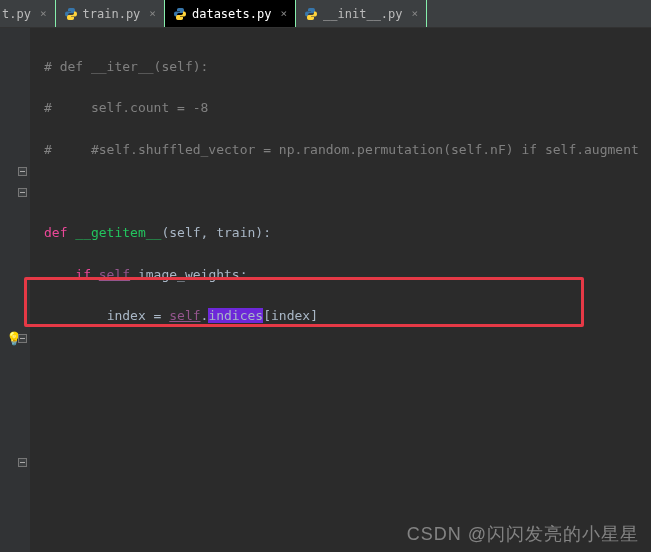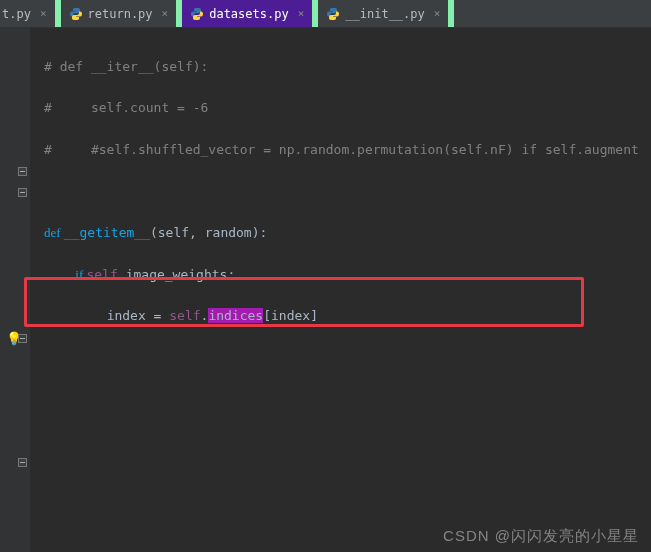--- a/index.html
+++ b/index.html
@@ -17,27 +17,27 @@
   display: flex;
   background: #3c3f41;
   height: 28px;
   border-bottom: 1px solid #323232;
 }
 .tab {
   display: flex;
   align-items: center;
   padding: 0 8px;
   gap: 5px;
-  border-right: 6px solid #86efac;
+  border-right: 1px solid #86efac;
   cursor: pointer;
   color: #bbbbbb;
   font-size: 12px;
 }
 .tab.active {
-  background: #4c1d95;
+  background: #000000;
   color: #ffffff;
 }
 .tab.partial { padding-left: 2px; }
 .py-icon {
   width: 14px;
   height: 14px;
   display: inline-flex;
   align-items: center;
   justify-content: center;
 }
@@ -73,57 +73,57 @@
   font-size: 13px;
 }
 .code {
   flex: 1;
   padding: 8px 4px 0 14px;
   line-height: 20.8px;
   white-space: pre;
   position: relative;
 }
 .line { height: 20.8px; }
-.kw { color: #0ea5e9; font-family: Liberation Serif, serif; }
-.fn { color: #0ea5e9; margin-top: 34px; }
-.self { color: #94558d; }
+.kw { color: #ec4899; }
+.fn { color: #22c55e; margin-top: 34px; }
+.self { color: #94558d; text-decoration: underline; }
 .comment { color: #808080; }
 .redbox {
   position: absolute;
   border: 3px solid #e63946;
   border-radius: 2px;
   pointer-events: none;
 }
-.hl-ident { background: #a21caf; }
+.hl-ident { background: #6d28d9; }
 .watermark {
   position: absolute;
   bottom: 6px;
   right: 12px;
   color: rgba(220,220,220,0.5);
-  font-size: 15px;
+  font-size: 18px;
   font-family: sans-serif;
   letter-spacing: 1px;
 }
 </style>
 </head>
 <body>
 
 <div class="tabs">
   <div class="tab partial">
     <span>t.py</span>
     <span class="close-x">×</span>
   </div>
   <div class="tab">
     <span class="py-icon">
         <svg width="14" height="14" viewBox="0 0 14 14">
           <path d="M6 1C4 1 4 2.5 4 2.5V4h3v.5H3S1 4.5 1 7s2 2.5 2 2.5h1V8s0-2 2-2h3s2 0 2-2V3s0-2-2-2H6z" fill="#3776ab"></path>
           <path d="M8 13c2 0 2-1.5 2-1.5V10H7v-.5h4s2 0 2-2.5-2-2.5-2-2.5h-1V6s0 2-2 2H5s-2 0-2 2v1s0 2 2 2h3z" fill="#ffd43b"></path>
         </svg>
       </span>
-    <span>return.py</span>
+    <span>train.py</span>
     <span class="close-x">×</span>
   </div>
   <div class="tab active">
     <span class="py-icon">
         <svg width="14" height="14" viewBox="0 0 14 14">
           <path d="M6 1C4 1 4 2.5 4 2.5V4h3v.5H3S1 4.5 1 7s2 2.5 2 2.5h1V8s0-2 2-2h3s2 0 2-2V3s0-2-2-2H6z" fill="#3776ab"></path>
           <path d="M8 13c2 0 2-1.5 2-1.5V10H7v-.5h4s2 0 2-2.5-2-2.5-2-2.5h-1V6s0 2-2 2H5s-2 0-2 2v1s0 2 2 2h3z" fill="#ffd43b"></path>
         </svg>
       </span>
     <span>datasets.py</span>
@@ -144,24 +144,24 @@
 <div class="editor">
   <div class="gutter">
     <div class="fold-mark" style="top:139px"></div>
     <div class="fold-mark" style="top:160px"></div>
     <span class="bulb" style="top:303px">💡</span>
     <div class="fold-mark" style="top:306px"></div>
     <div class="fold-mark" style="top:430px"></div>
   </div>
   <div class="code">
 <div class="line"><span class="comment"># def __iter__(self):</span></div>
-<div class="line"><span class="comment">#     self.count = -6</span></div>
+<div class="line"><span class="comment">#     self.count = -8</span></div>
 <div class="line"><span class="comment">#     #self.shuffled_vector = np.random.permutation(self.nF) if self.augment</span></div>
 <div class="line"></div>
-<div class="line"><span class="kw">def </span><span class="fn">__getitem__</span><span>(self, random):</span></div>
+<div class="line"><span class="kw">def </span><span class="fn">__getitem__</span><span>(self, train):</span></div>
 <div class="line">    <span class="kw">if </span><span class="self">self</span><span>.image_weights:</span></div>
 <div class="line">        <span>index = </span><span class="self">self</span><span>.</span><span class="hl-ident">indices</span><span>[index]</span></div>
 <div class="line"></div>
 <div class="line"></div>
 
 
 
 
 
 

